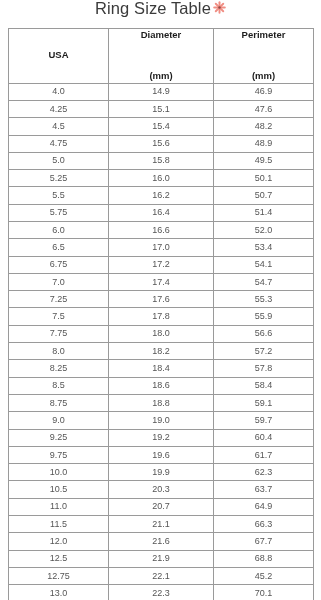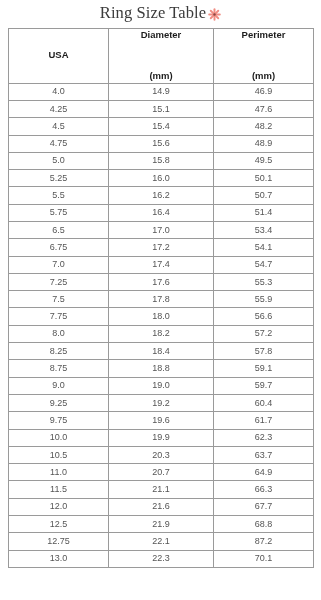--- a/index.html
+++ b/index.html
@@ -15,26 +15,25 @@
   }
   .page {
     position: relative;
     width: 321px;
     height: 600px;
     box-sizing: border-box;
   }
   .title-bar {
     height: 28px;
     display: flex;
-    align-items: center;
+    align-items: flex-start;
     justify-content: center;
     gap: 2px;
     padding-bottom: 2px;
     box-sizing: border-box;
-    font-family: Liberation Serif, serif;
   }
   .title-text {
     font-size: 16.5px;
     font-weight: 400;
     color: #3b3b3b;
     letter-spacing: 0.1px;
     line-height: 1;
   }
   .flower-icon {
     display: inline-block;
@@ -162,20 +161,25 @@
             <td>5.5</td>
             <td>16.2</td>
             <td>50.7</td>
           </tr>
           <tr>
             <td>5.75</td>
             <td>16.4</td>
             <td>51.4</td>
           </tr>
           <tr>
+            <td>6.0</td>
+            <td>16.6</td>
+            <td>52.0</td>
+          </tr>
+          <tr>
             <td>6.5</td>
             <td>17.0</td>
             <td>53.4</td>
           </tr>
           <tr>
             <td>6.75</td>
             <td>17.2</td>
             <td>54.1</td>
           </tr>
           <tr>
@@ -202,20 +206,25 @@
             <td>8.0</td>
             <td>18.2</td>
             <td>57.2</td>
           </tr>
           <tr>
             <td>8.25</td>
             <td>18.4</td>
             <td>57.8</td>
           </tr>
           <tr>
+            <td>8.5</td>
+            <td>18.6</td>
+            <td>58.4</td>
+          </tr>
+          <tr>
             <td>8.75</td>
             <td>18.8</td>
             <td>59.1</td>
           </tr>
           <tr>
             <td>9.0</td>
             <td>19.0</td>
             <td>59.7</td>
           </tr>
           <tr>
@@ -254,21 +263,21 @@
             <td>67.7</td>
           </tr>
           <tr>
             <td>12.5</td>
             <td>21.9</td>
             <td>68.8</td>
           </tr>
           <tr>
             <td>12.75</td>
             <td>22.1</td>
-            <td>87.2</td>
+            <td>45.2</td>
           </tr>
           <tr>
             <td>13.0</td>
             <td>22.3</td>
             <td>70.1</td>
           </tr>
         </tbody>
     </table>
   </div>
 

